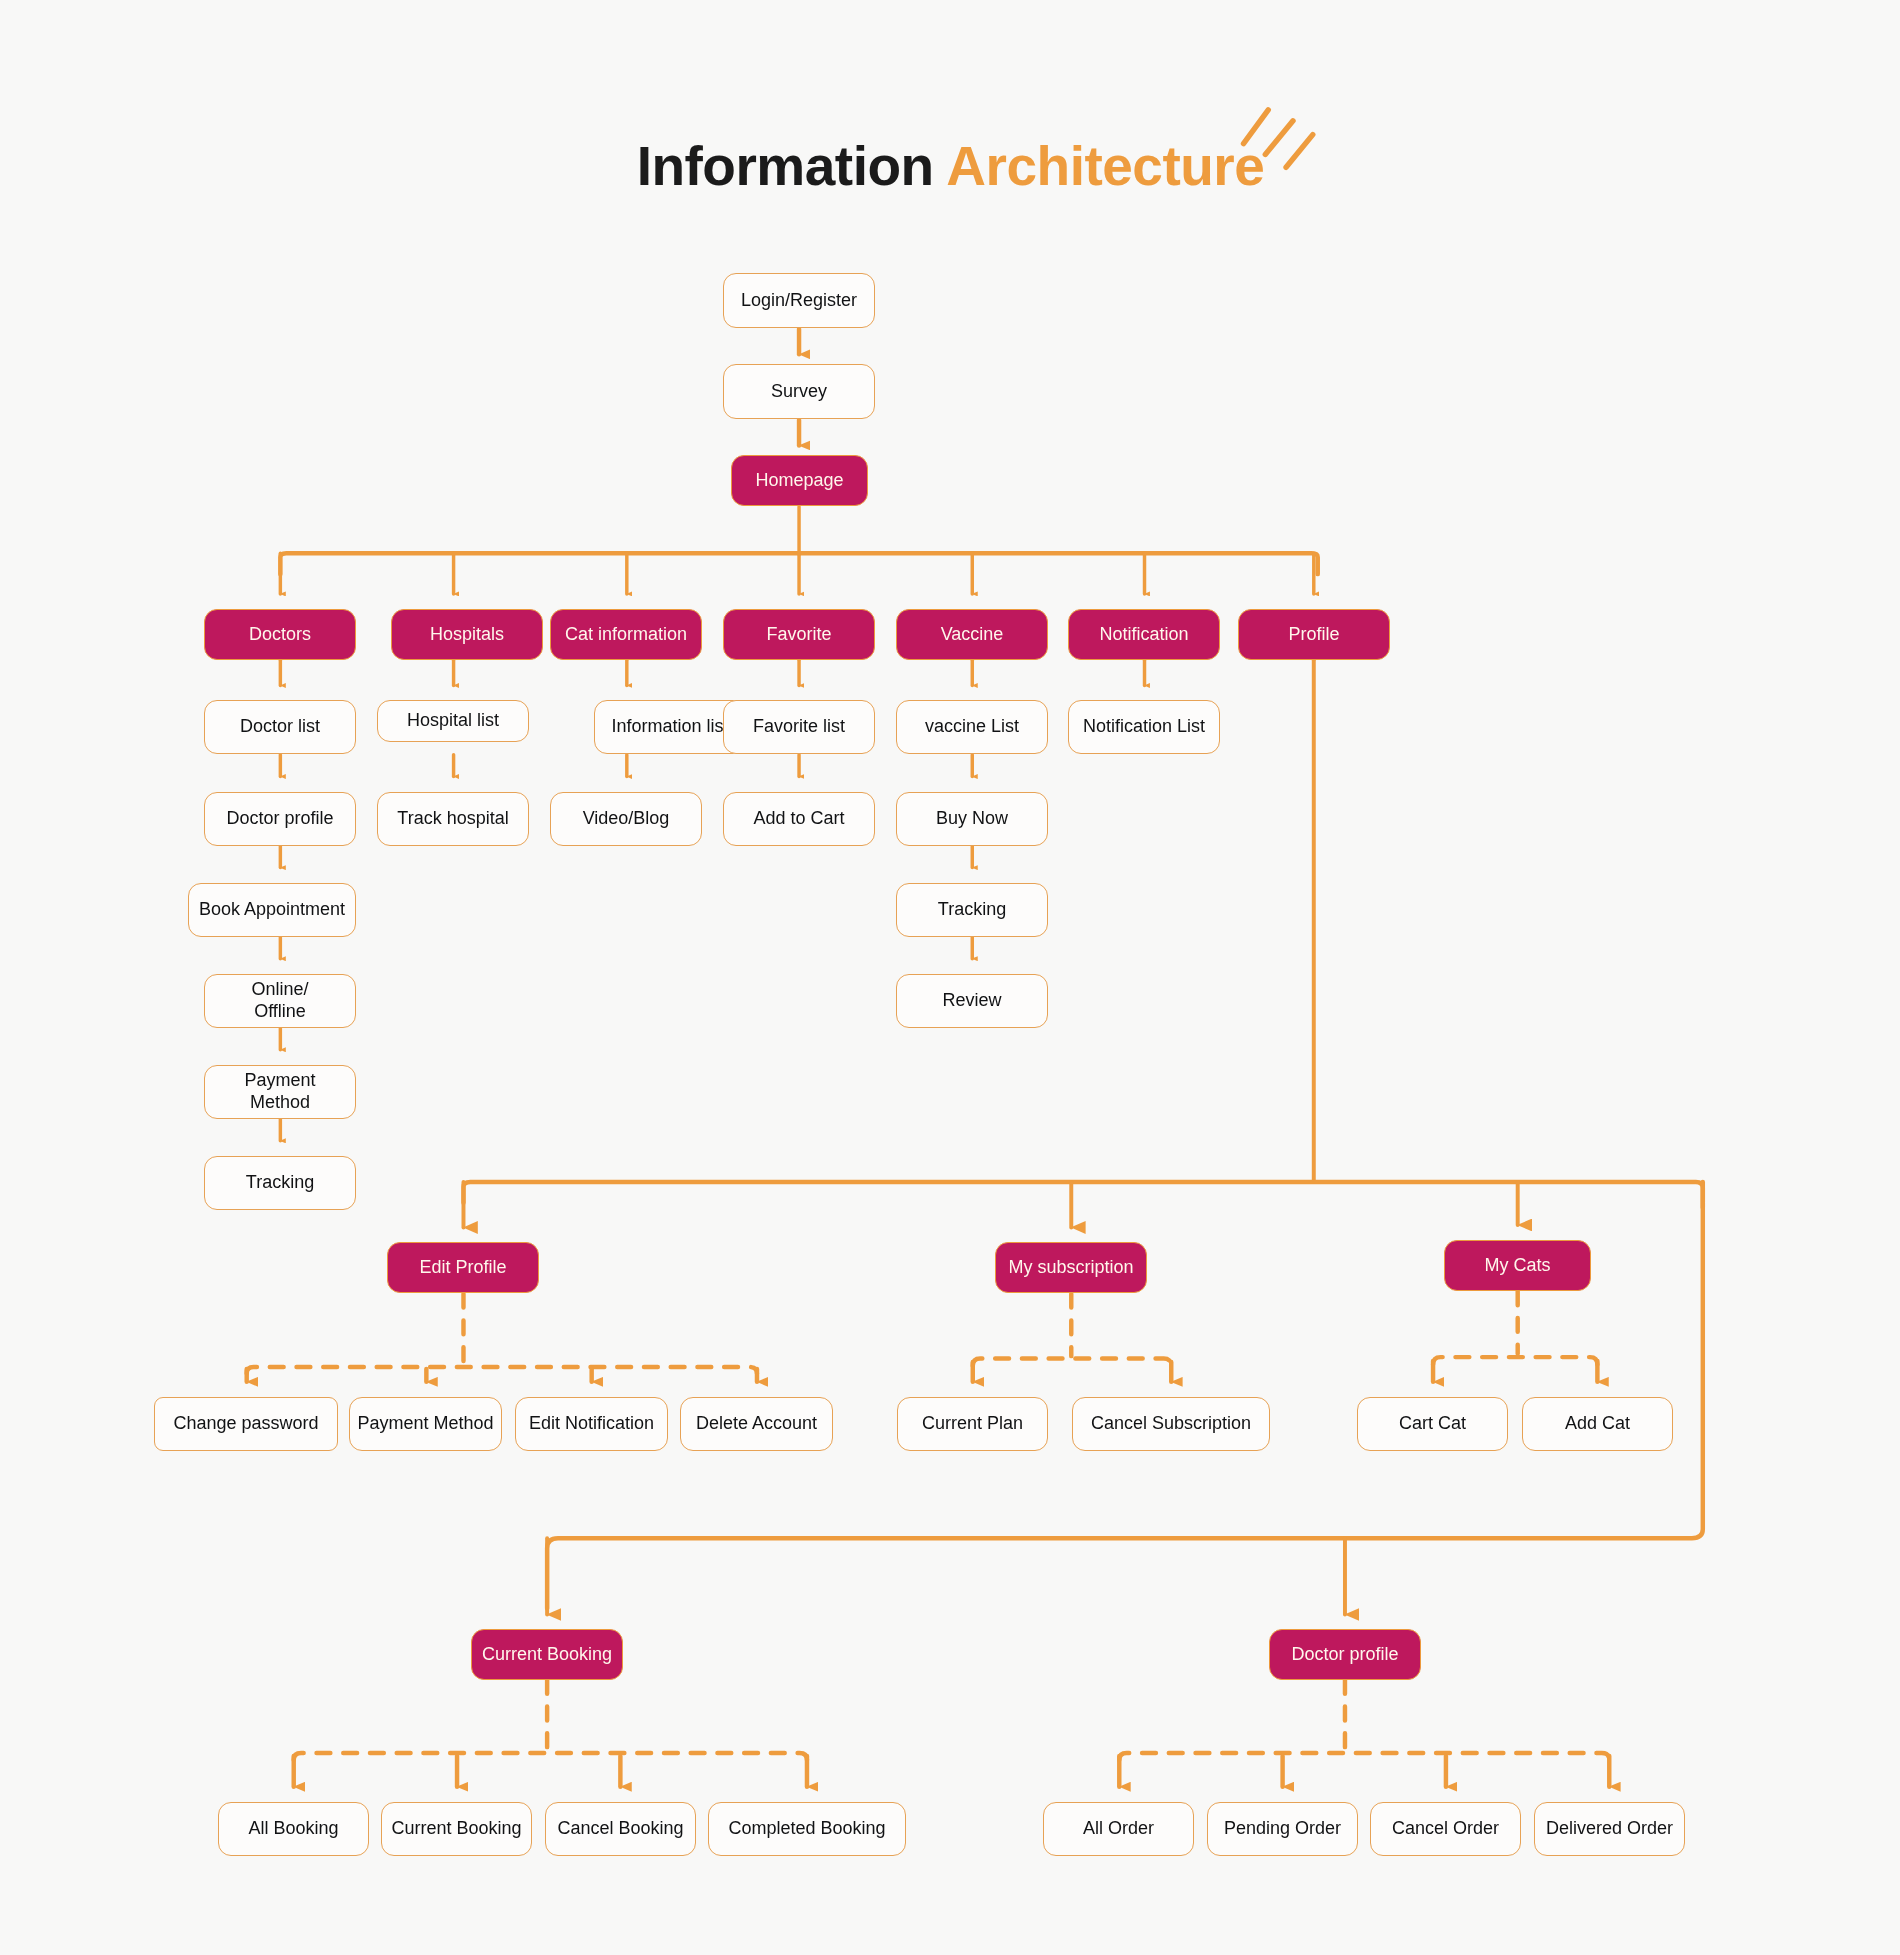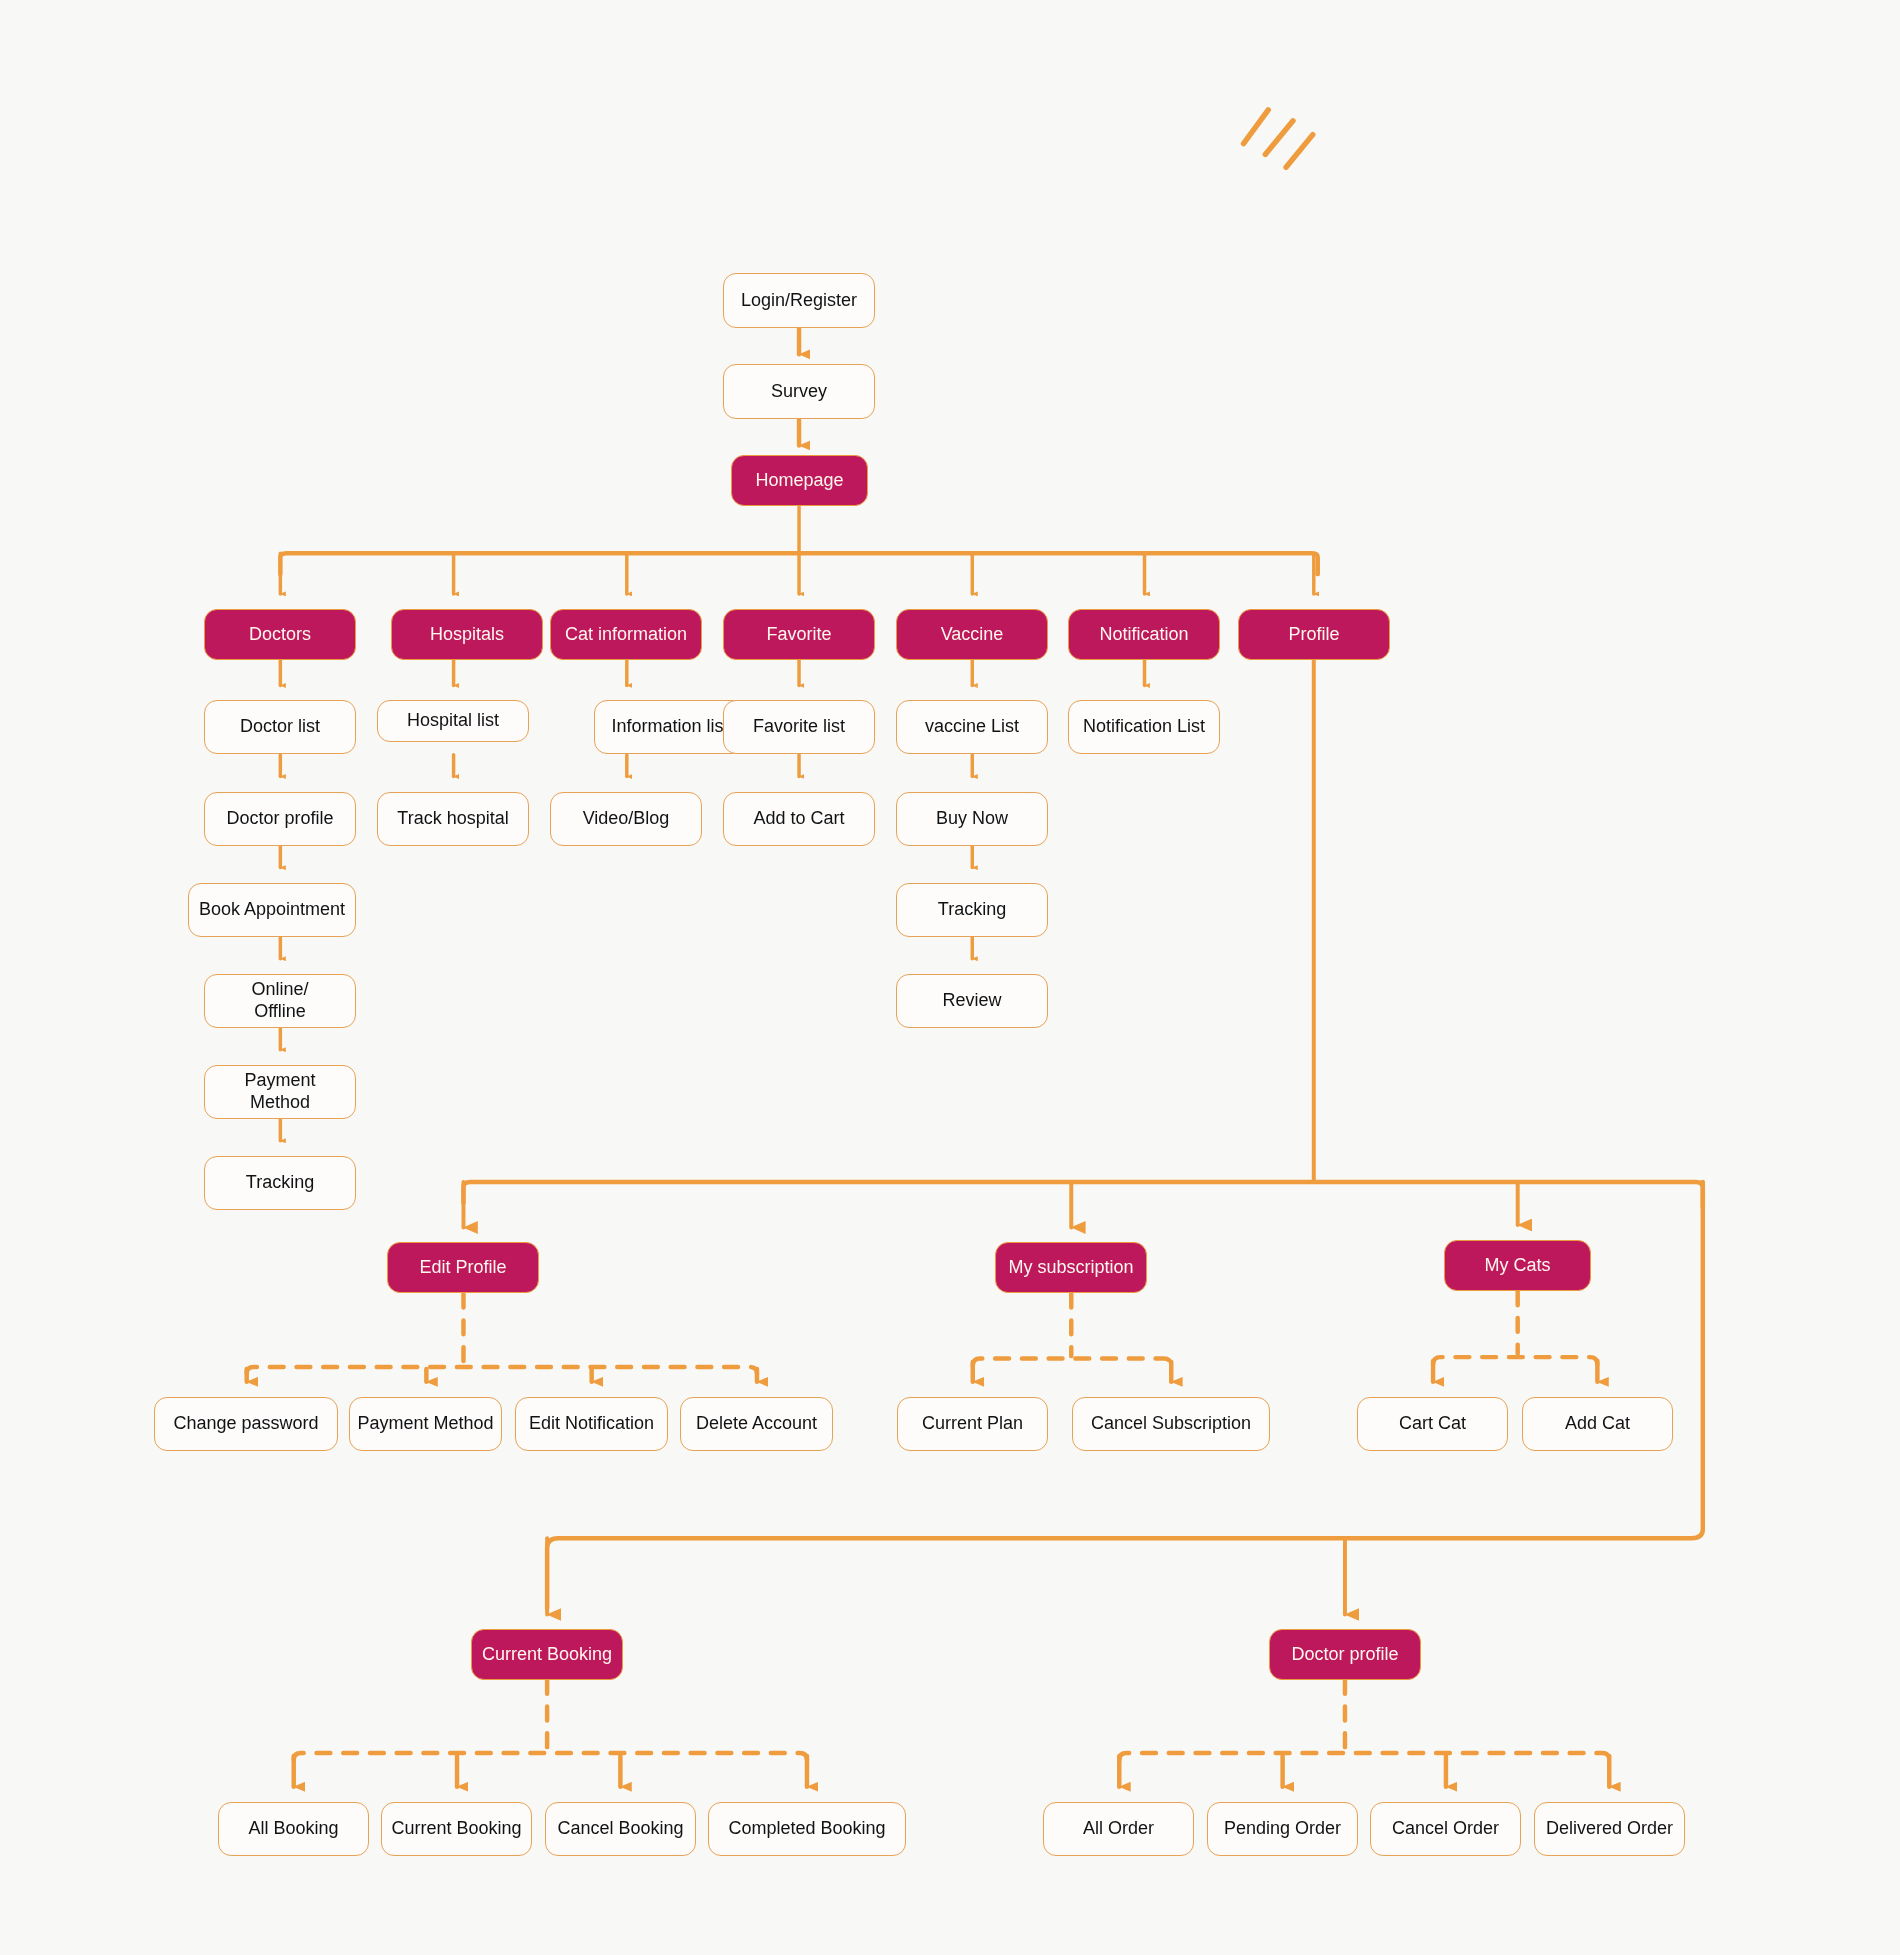--- a/index.html
+++ b/index.html
@@ -138,20 +138,23 @@
         <path d="M2717,3394 L2717,3540"></path>
         <path d="M2261,3556 Q2261,3542 2276,3542 L3236,3542 Q3251,3542 3251,3556"></path>
       </g>
       <path d="M2261,3548 L2261,3610" stroke-width="9" marker-end="url(#ahs)"></path>
       <path d="M2591,3548 L2591,3610" stroke-width="9" marker-end="url(#ahs)"></path>
       <path d="M2921,3548 L2921,3610" stroke-width="9" marker-end="url(#ahs)"></path>
       <path d="M3251,3548 L3251,3610" stroke-width="9" marker-end="url(#ahs)"></path>
     </g>
   </svg>
 
+  <div class="title">
+    <span class="t1">Information </span><span class="t2">Architecture</span>
+  </div>
 
   <div id="nodes">
       <div class="node plain" style="left: 723px; top: 273px; width: 152px; height: 55px;">Login/Register</div>
       <div class="node plain" style="left: 723px; top: 364px; width: 152px; height: 55px;">Survey</div>
       <div class="node fill" style="left: 731px; top: 455px; width: 137px; height: 51px;">Homepage</div>
       <div class="node fill" style="left: 204px; top: 609px; width: 152px; height: 51px;">Doctors</div>
       <div class="node fill" style="left: 377px; top: 609px; width: 152px; height: 51px; margin-left: 14px;">Hospitals</div>
       <div class="node fill" style="left: 550px; top: 609px; width: 152px; height: 51px;">Cat information</div>
       <div class="node fill" style="left: 723px; top: 609px; width: 152px; height: 51px;">Favorite</div>
       <div class="node fill" style="left: 896px; top: 609px; width: 152px; height: 51px;">Vaccine</div>
@@ -170,21 +173,21 @@
       <div class="node plain" style="left: 896px; top: 792px; width: 152px; height: 54px;">Buy Now</div>
       <div class="node plain" style="left: 188px; top: 883px; width: 168px; height: 54px;">Book Appointment</div>
       <div class="node plain" style="left: 896px; top: 883px; width: 152px; height: 54px;">Tracking</div>
       <div class="node plain" style="left: 204px; top: 974px; width: 152px; height: 54px;">Online/<br>Offline</div>
       <div class="node plain" style="left: 896px; top: 974px; width: 152px; height: 54px;">Review</div>
       <div class="node plain" style="left: 204px; top: 1065px; width: 152px; height: 54px;">Payment Method</div>
       <div class="node plain" style="left: 204px; top: 1156px; width: 152px; height: 54px;">Tracking</div>
       <div class="node fill" style="left: 387px; top: 1242px; width: 152px; height: 51px;">Edit Profile</div>
       <div class="node fill" style="left: 995px; top: 1242px; width: 152px; height: 51px;">My subscription</div>
       <div class="node fill" style="left: 1444px; top: 1240px; width: 147px; height: 51px;">My Cats</div>
-      <div class="node plain" style="left: 154px; top: 1397px; width: 184px; height: 54px;">Change password</div>
+      <div class="node plain" style="left: 154px; top: 1397px; width: 184px; height: 54px; border-radius: 9px;">Change password</div>
       <div class="node plain" style="left: 349px; top: 1397px; width: 153px; height: 54px;">Payment Method</div>
       <div class="node plain" style="left: 515px; top: 1397px; width: 153px; height: 54px;">Edit Notification</div>
       <div class="node plain" style="left: 680px; top: 1397px; width: 153px; height: 54px;">Delete Account</div>
       <div class="node plain" style="left: 897px; top: 1397px; width: 151px; height: 54px;">Current Plan</div>
       <div class="node plain" style="left: 1072px; top: 1397px; width: 198px; height: 54px;">Cancel Subscription</div>
       <div class="node plain" style="left: 1357px; top: 1397px; width: 151px; height: 54px;">Cart Cat</div>
       <div class="node plain" style="left: 1522px; top: 1397px; width: 151px; height: 54px;">Add Cat</div>
       <div class="node fill" style="left: 471px; top: 1629px; width: 152px; height: 51px;">Current Booking</div>
       <div class="node fill" style="left: 1269px; top: 1629px; width: 152px; height: 51px;">Doctor profile</div>
       <div class="node plain" style="left: 218px; top: 1802px; width: 151px; height: 54px;">All Booking</div>

